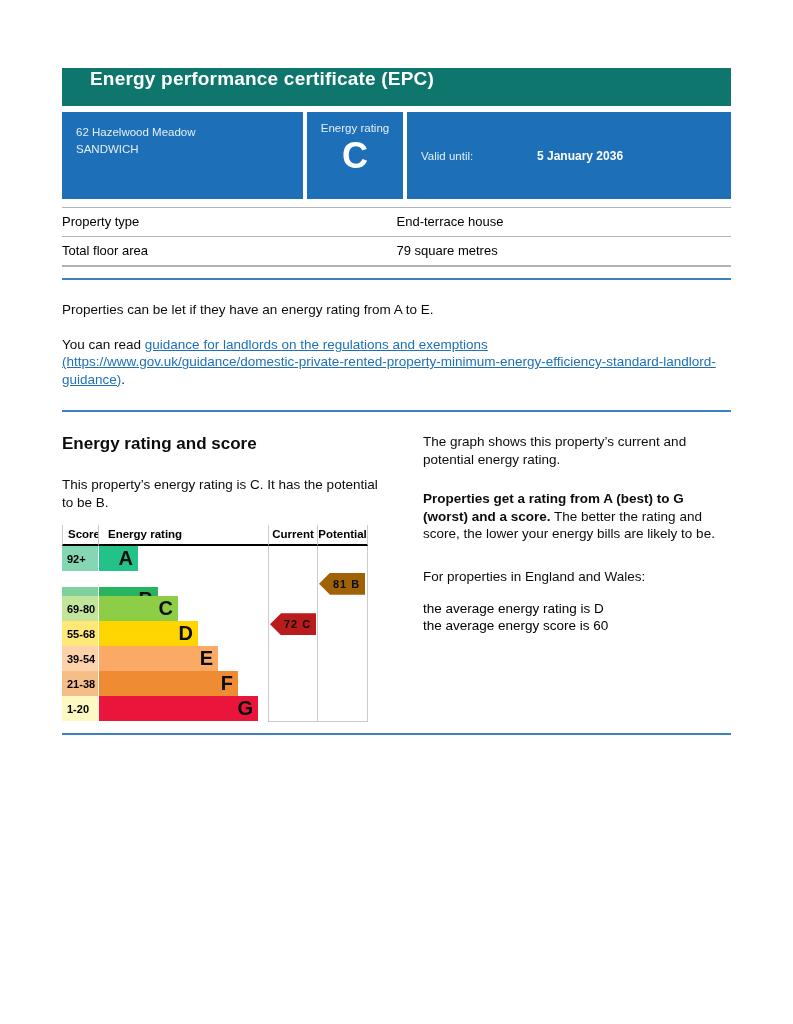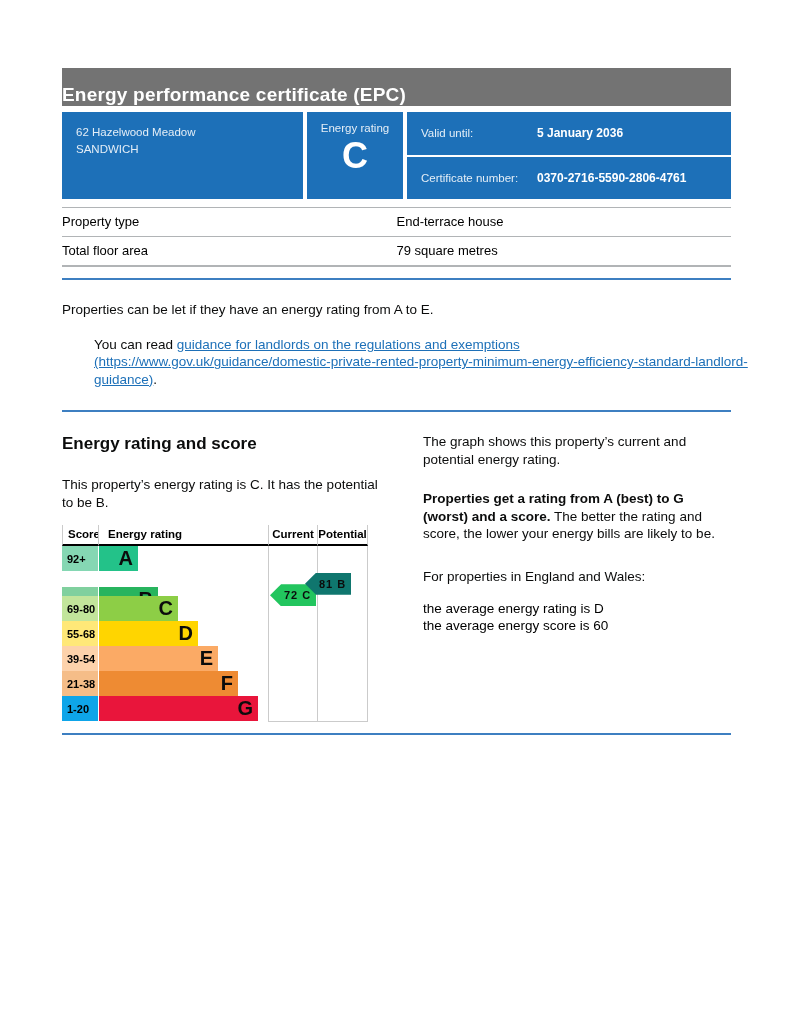--- a/index.html
+++ b/index.html
@@ -4,21 +4,21 @@
 <style>
   * { margin:0; padding:0; box-sizing:border-box; }
   html,body { background:#ffffff; }
   body {
     width:793px; height:1024px; position:relative; overflow:hidden;
     font-family:"Liberation Sans", sans-serif; color:#000;
   }
   .page { position:absolute; left:62px; top:68px; width:669px; }
 
   
-  .header-bar { background:#737373; height:38px; display:flex; align-items:flex-end; padding-left:0; }
+  .header-bar { background:#0f766e; height:38px; display:flex; align-items:flex-start; padding-left:28px; }
   .header-bar h1 { color:#fff; font-size:19px; font-weight:bold; letter-spacing:0.2px; }
 
   .summary-band { display:flex; gap:4px; margin-top:6px; height:87px; }
   .blue-box { background:#1d70b8; color:#fff; }
   .address-box { width:241px; padding:12px 0 0 14px; }
   .address-line { font-size:11.5px; line-height:1.45; color:rgba(255,255,255,0.88); }
   .rating-box { width:96px; display:flex; flex-direction:column; align-items:center; padding-top:10px; }
   .rating-box .rating-label { font-size:11.5px; color:rgba(255,255,255,0.88); }
   .rating-box .rating-value { font-size:36px; font-weight:bold; line-height:1.2; color:#fff; }
   .validity-col { flex:1; display:flex; flex-direction:column; gap:2px; }
@@ -31,21 +31,21 @@
   .property-table td { font-size:13px; padding:6px 0 7px 0; border-top:1px solid #b1b4b6; }
   .property-table tr:last-child td { border-bottom:2px solid #b1b4b6; }
   .property-table td.label { width:50%; }
 
   .section-rule { border:none; border-top:2px solid #3d7fc1; margin-top:11px; }
 
   h2.section-heading { font-size:17px; font-weight:bold; margin-top:15px; color:#0b0c0c; }
 
   .body-text { font-size:13.5px; line-height:1.3; color:#0b0c0c; }
   .rules-para1 { margin-top:21px; }
-  .rules-para2 { margin-top:17px; width:660px;margin-left:32px; }
+  .rules-para2 { margin-top:17px; width:660px; }
   a.doc-link { color:#1d70b8; text-decoration:underline; }
 
   .rule-2 { margin-top:22px; }
 
   
   .two-col { display:flex; margin-top:20px; }
   .left-col { width:330px; }
   .right-col { width:308px; margin-left:31px; }
   .left-para { margin-top:22px; }
   .left-link-para { margin-top:42px; }
@@ -102,24 +102,20 @@
     </div>
     <div class="blue-box rating-box">
       <div class="rating-label">Energy rating</div>
       <div class="rating-value">C</div>
     </div>
     <div class="validity-col">
       <div class="blue-box validity-row">
         <span class="v-label">Valid until:</span>
         <span class="v-value">5 January 2036</span>
       </div>
-      <div class="blue-box validity-row">
-        <span class="v-label">Certificate number:</span>
-        <span class="v-value">0370-2716-5590-2806-4761</span>
-      </div>
     </div>
   </div>
 
   <table class="property-table">
     <tbody>
         <tr>
       <td class="label">Property type</td>
       <td>End-terrace house</td>
     </tr>
     <tr>
@@ -169,26 +165,26 @@
             </div>
             <div class="chart-row" style="top: 100px; height: 25px;">
               <div class="score-cell" style="background: rgb(253, 210, 171);">39-54</div>
               <div class="rating-bar" style="background: rgb(251, 170, 101); width: 119px;">E</div>
             </div>
             <div class="chart-row" style="top: 125px; height: 25px;">
               <div class="score-cell" style="background: rgb(245, 189, 136);">21-38</div>
               <div class="rating-bar" style="background: rgb(238, 139, 51); width: 139px;">F</div>
             </div>
             <div class="chart-row" style="top: 150px; height: 25px;">
-              <div class="score-cell" style="background: #0ea5e9;">1-20</div>
+              <div class="score-cell" style="background: #fef9c3;">1-20</div>
               <div class="rating-bar" style="background: rgb(233, 21, 59); width: 159px;">G</div>
             </div>
           </div>
-        <div class="rating-arrow" id="arrow-current" style="background: #22c55e; top: 59px; left: 208px;">72 C</div>
-        <div class="rating-arrow" id="arrow-potential" style="background: #0f766e; top: 47.5px; left: 243px;">81 B</div>
+        <div class="rating-arrow" id="arrow-current" style="background: #b91c1c; top: 88px; left: 208px;">72 C</div>
+        <div class="rating-arrow" id="arrow-potential" style="background: #a16207; top: 47.5px; left: 257px;">81 B</div>
       </div>
     </div>
 
     <div class="right-col">
       <p class="body-text right-para1">The graph shows this property’s current and potential energy rating.</p>
       <p class="body-text right-para2"><b>Properties get a rating from A (best) to G (worst) and a score.</b><span> The better the rating and score, the lower your energy bills are likely to be.</span></p>
       <p class="body-text right-para3">For properties in England and Wales:</p>
       <div class="right-avg">
         <div>the average energy rating is D</div>
         <div>the average energy score is 60</div>

